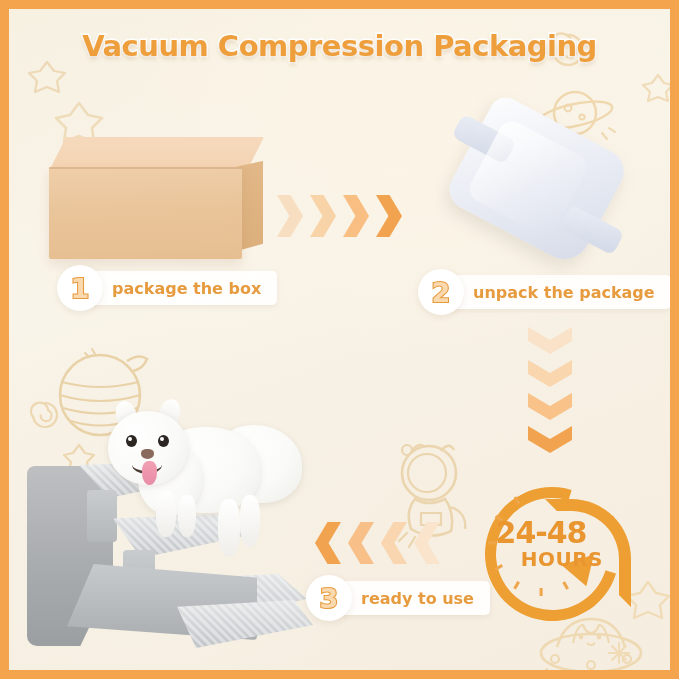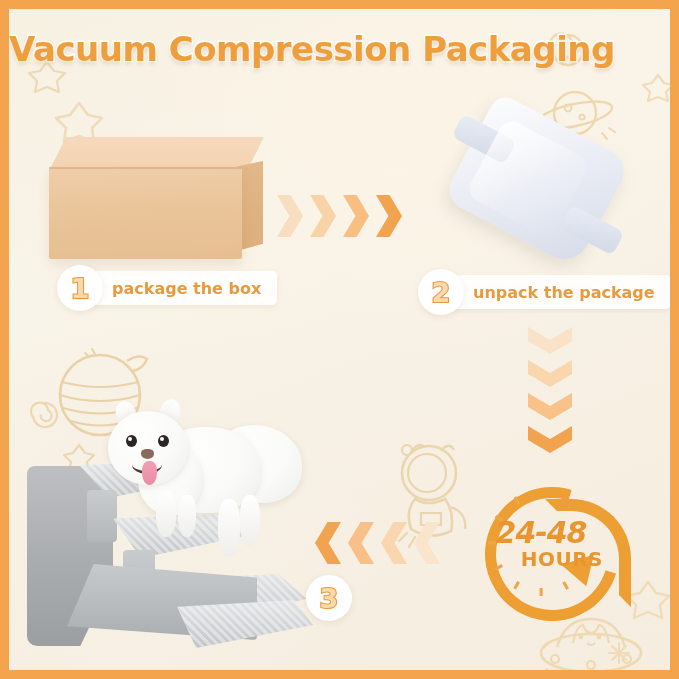--- a/index.html
+++ b/index.html
@@ -20,21 +20,22 @@
     overflow:hidden;
   }
 
   
   .doodle{position:absolute;pointer-events:none;}
 
   
   #title{
     position:absolute;
     left:0;right:0;top:20px;
-    font-size:34px;
+    text-align:center;
+    font-size:29px;
     font-weight:bold;
     letter-spacing:-0.5px;
     color:#EE9F3C;
     -webkit-text-stroke:3px #FFFFFF;
     paint-order:stroke fill;
     text-shadow:0 3px 4px rgba(190,150,100,0.32);
     font-family:"DejaVu Sans","Liberation Sans",sans-serif;
     white-space:nowrap;
   }
 
@@ -169,21 +170,20 @@
   .tickmark{
     position:absolute;width:2.6px;height:8px;background:#EFA54A;
     left:61px;top:9px;transform-origin:1.3px 53px;
   }
   #timer .t-num{
     position:absolute;left:0;top:34px;width:124px;
     text-align:center;
     font-size:30px;font-weight:bold;color:#E99530;
     font-family:"DejaVu Sans","Liberation Sans",sans-serif;
     letter-spacing:-1px;
-    font-style:italic;
   }
   #timer .t-lab{
     position:absolute;left:0;top:66px;width:124px;
     text-align:right;
     font-size:20px;font-weight:bold;color:#E99530;
     font-family:"DejaVu Sans","Liberation Sans",sans-serif;
     letter-spacing:0.5px;
   }
 
   
@@ -396,15 +396,16 @@
     <div class="step-badge">
       <span>2</span>
     </div>
     <div class="step-pill">unpack the package</div>
   </div>
 
   <div class="step" style="left:297px;top:572px;">
     <div class="step-badge">
       <span>3</span>
     </div>
+    <div class="step-pill">ready to use</div>
   </div>
 
 </div>
 
 </body></html>

